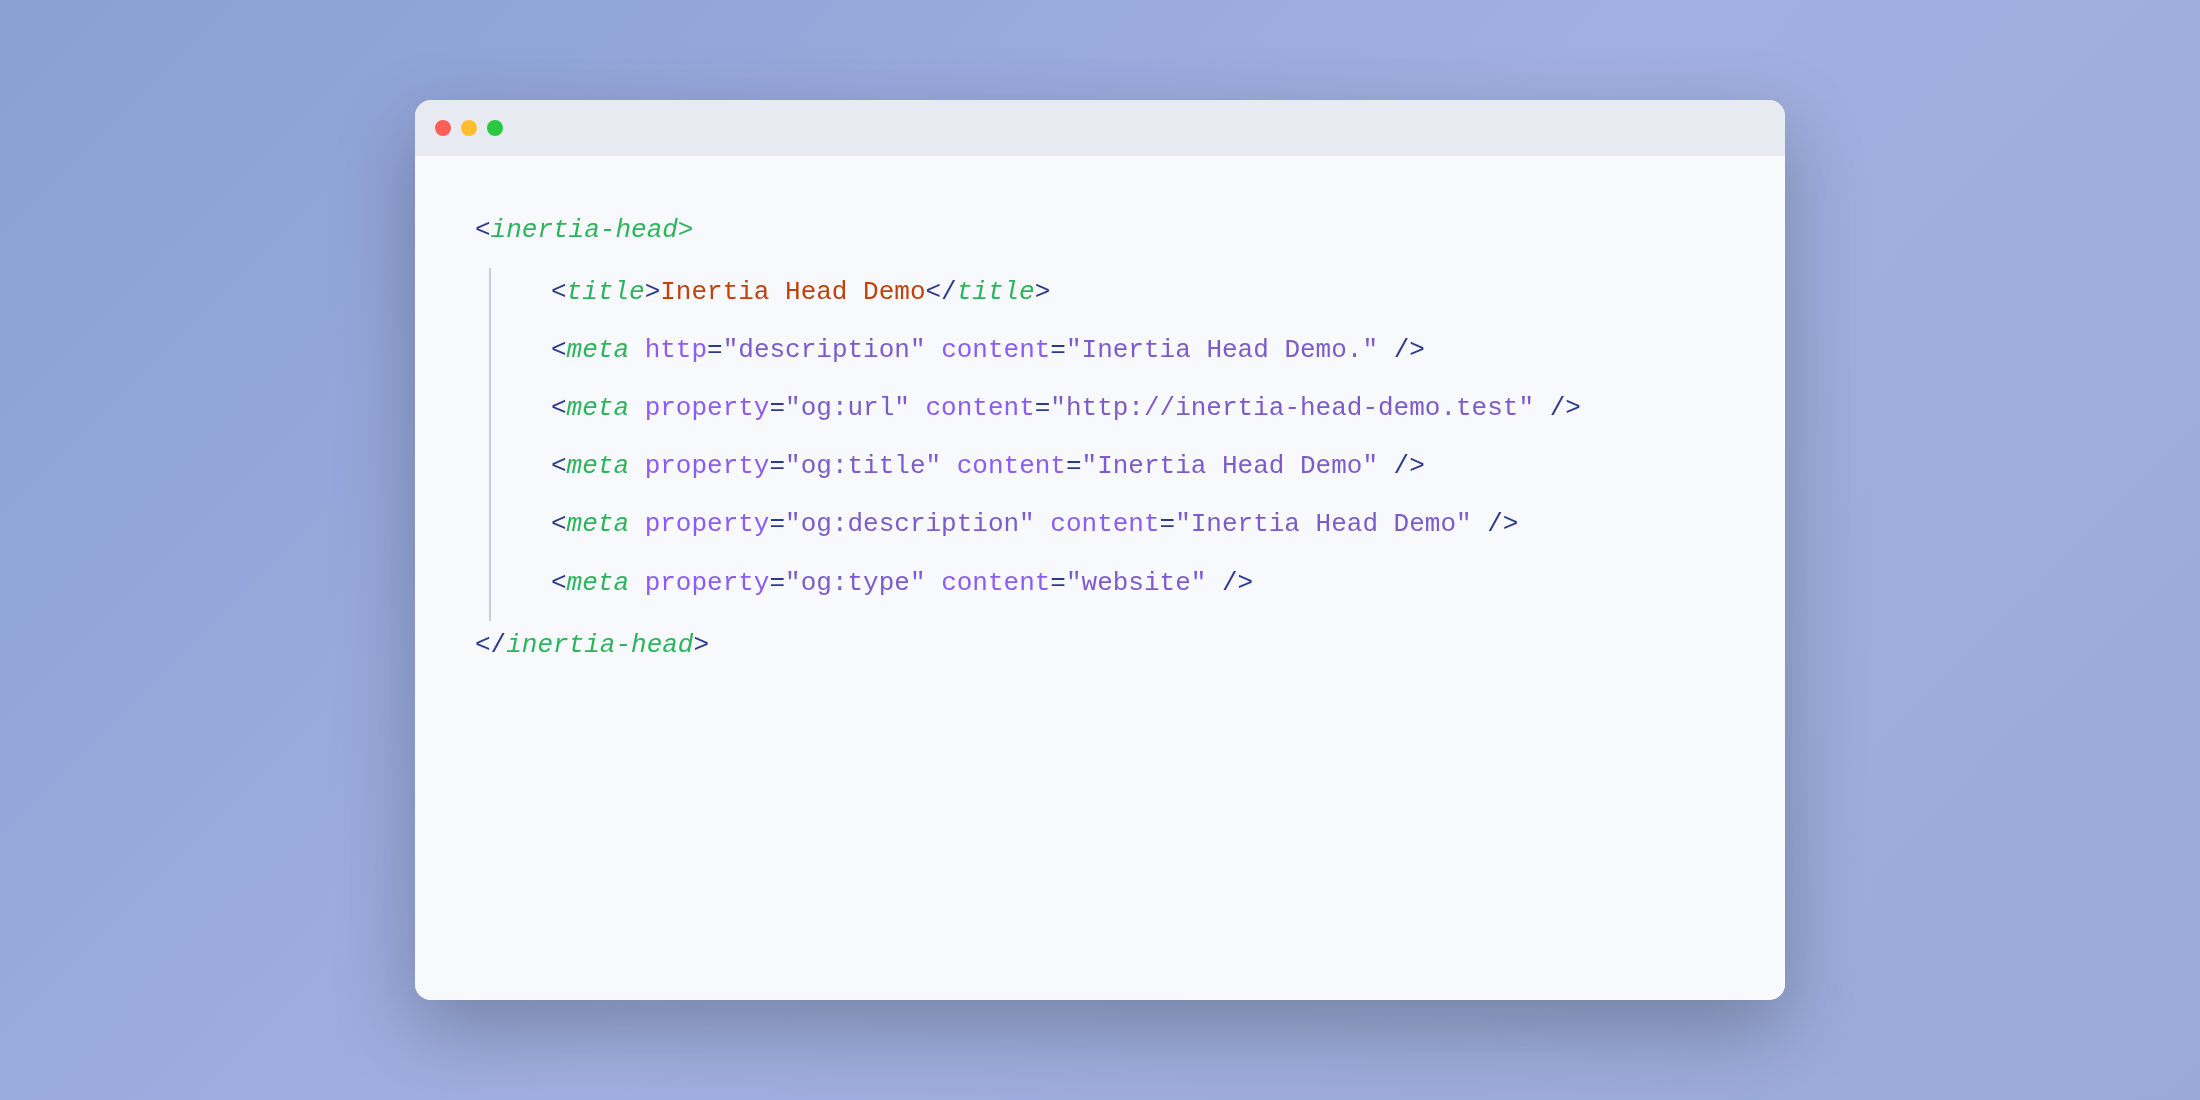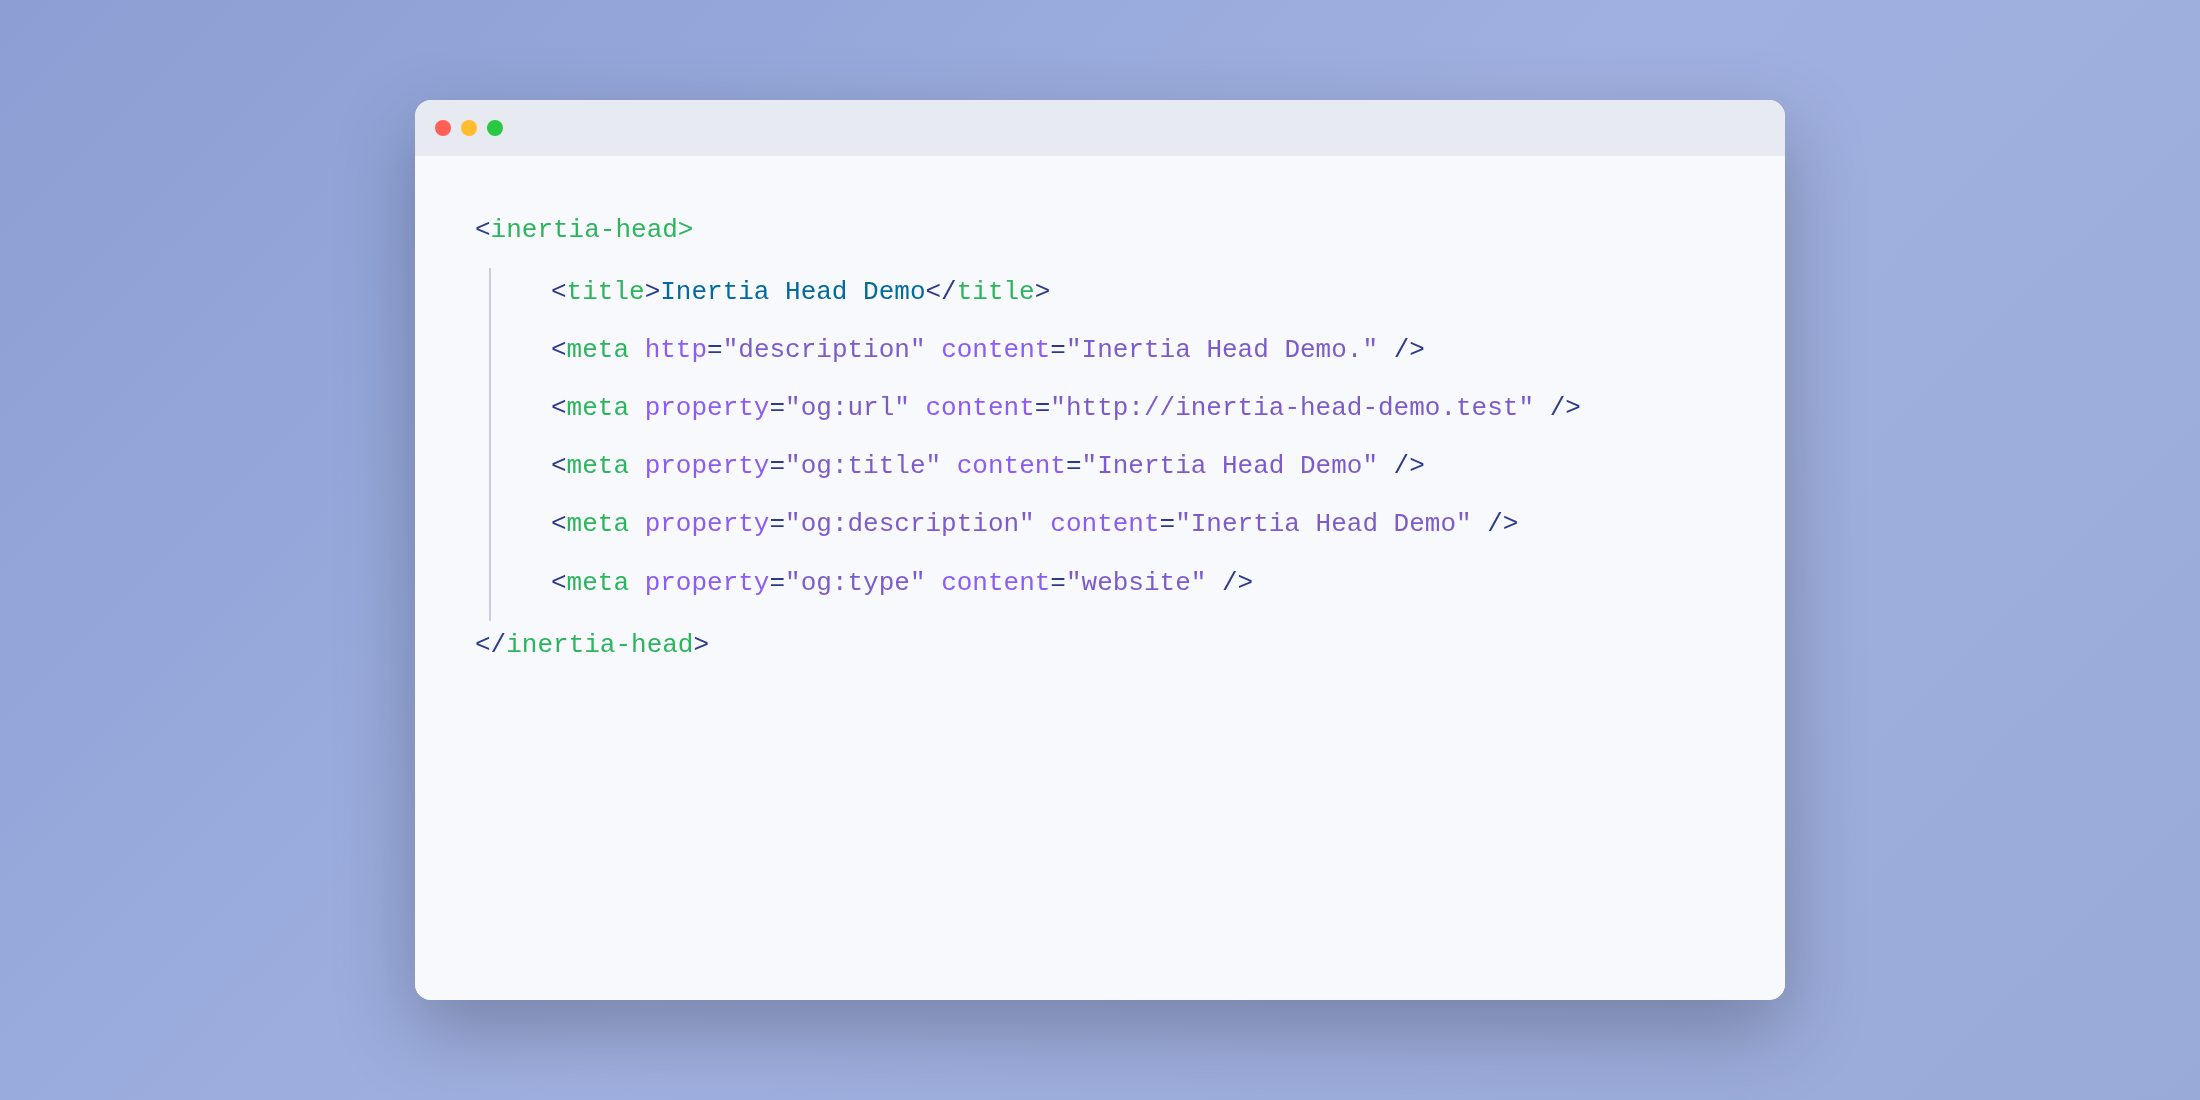--- a/index.html
+++ b/index.html
@@ -84,32 +84,33 @@
       display: flex;
       align-items: baseline;
     }
 
     .tag-bracket {
       color: #2d3a8c;
     }
 
     .tag-name {
       color: #2db55d;
+      font-style: italic;
     }
 
     .attr-name {
       color: #8b5cf6;
     }
 
     .attr-value {
       color: #7c5bcc;
     }
 
     .text-content {
-      color: #0369a1;
+      color: #c2410c;
     }
 
     .self-close {
       color: #2d3a8c;
     }
   </style>
 </head>
 <body>
 
 <div class="desktop-bg">

